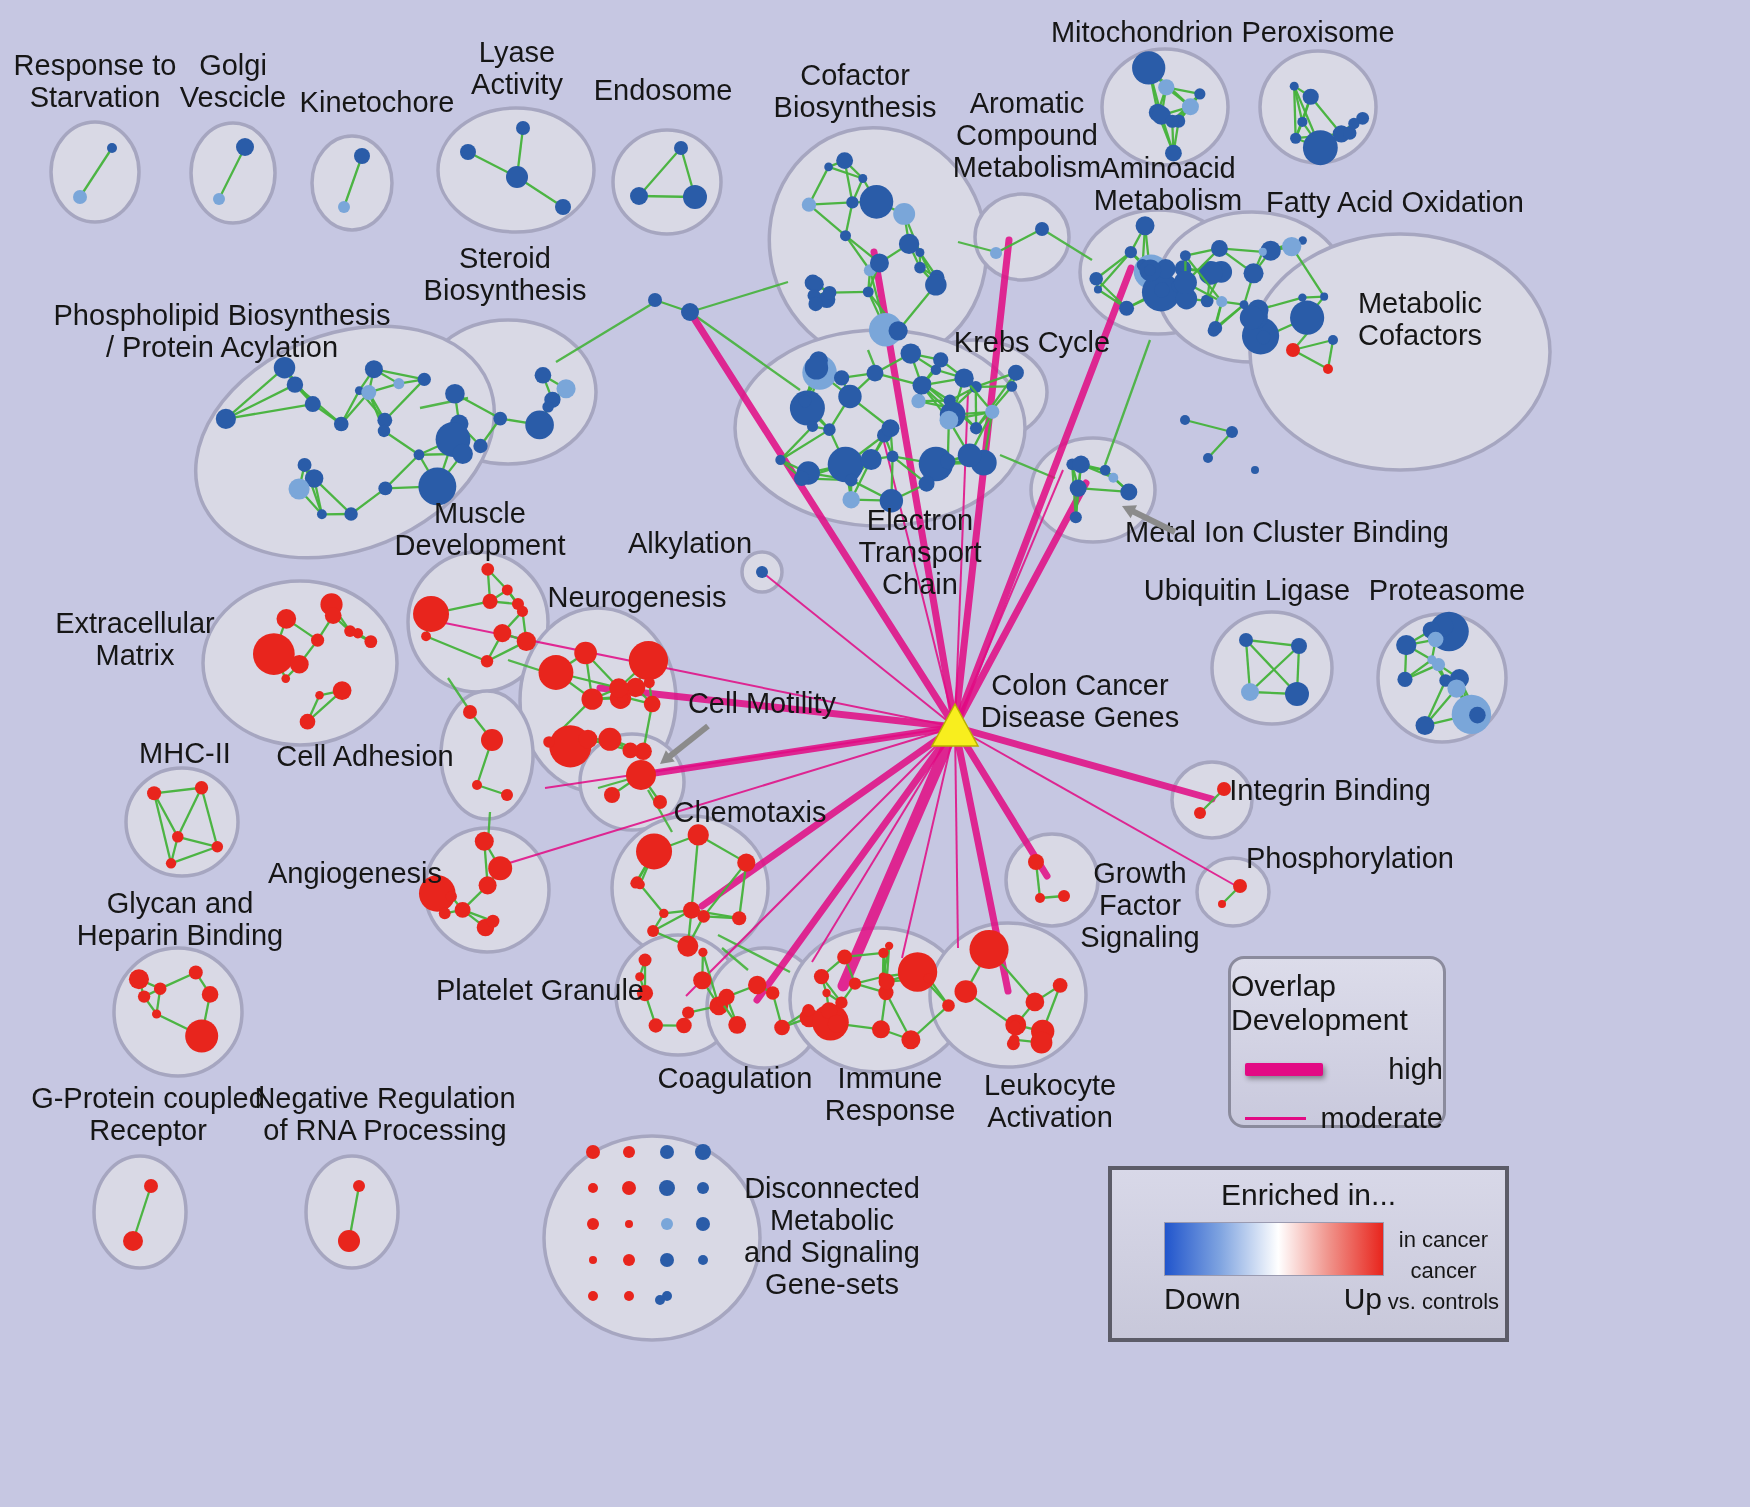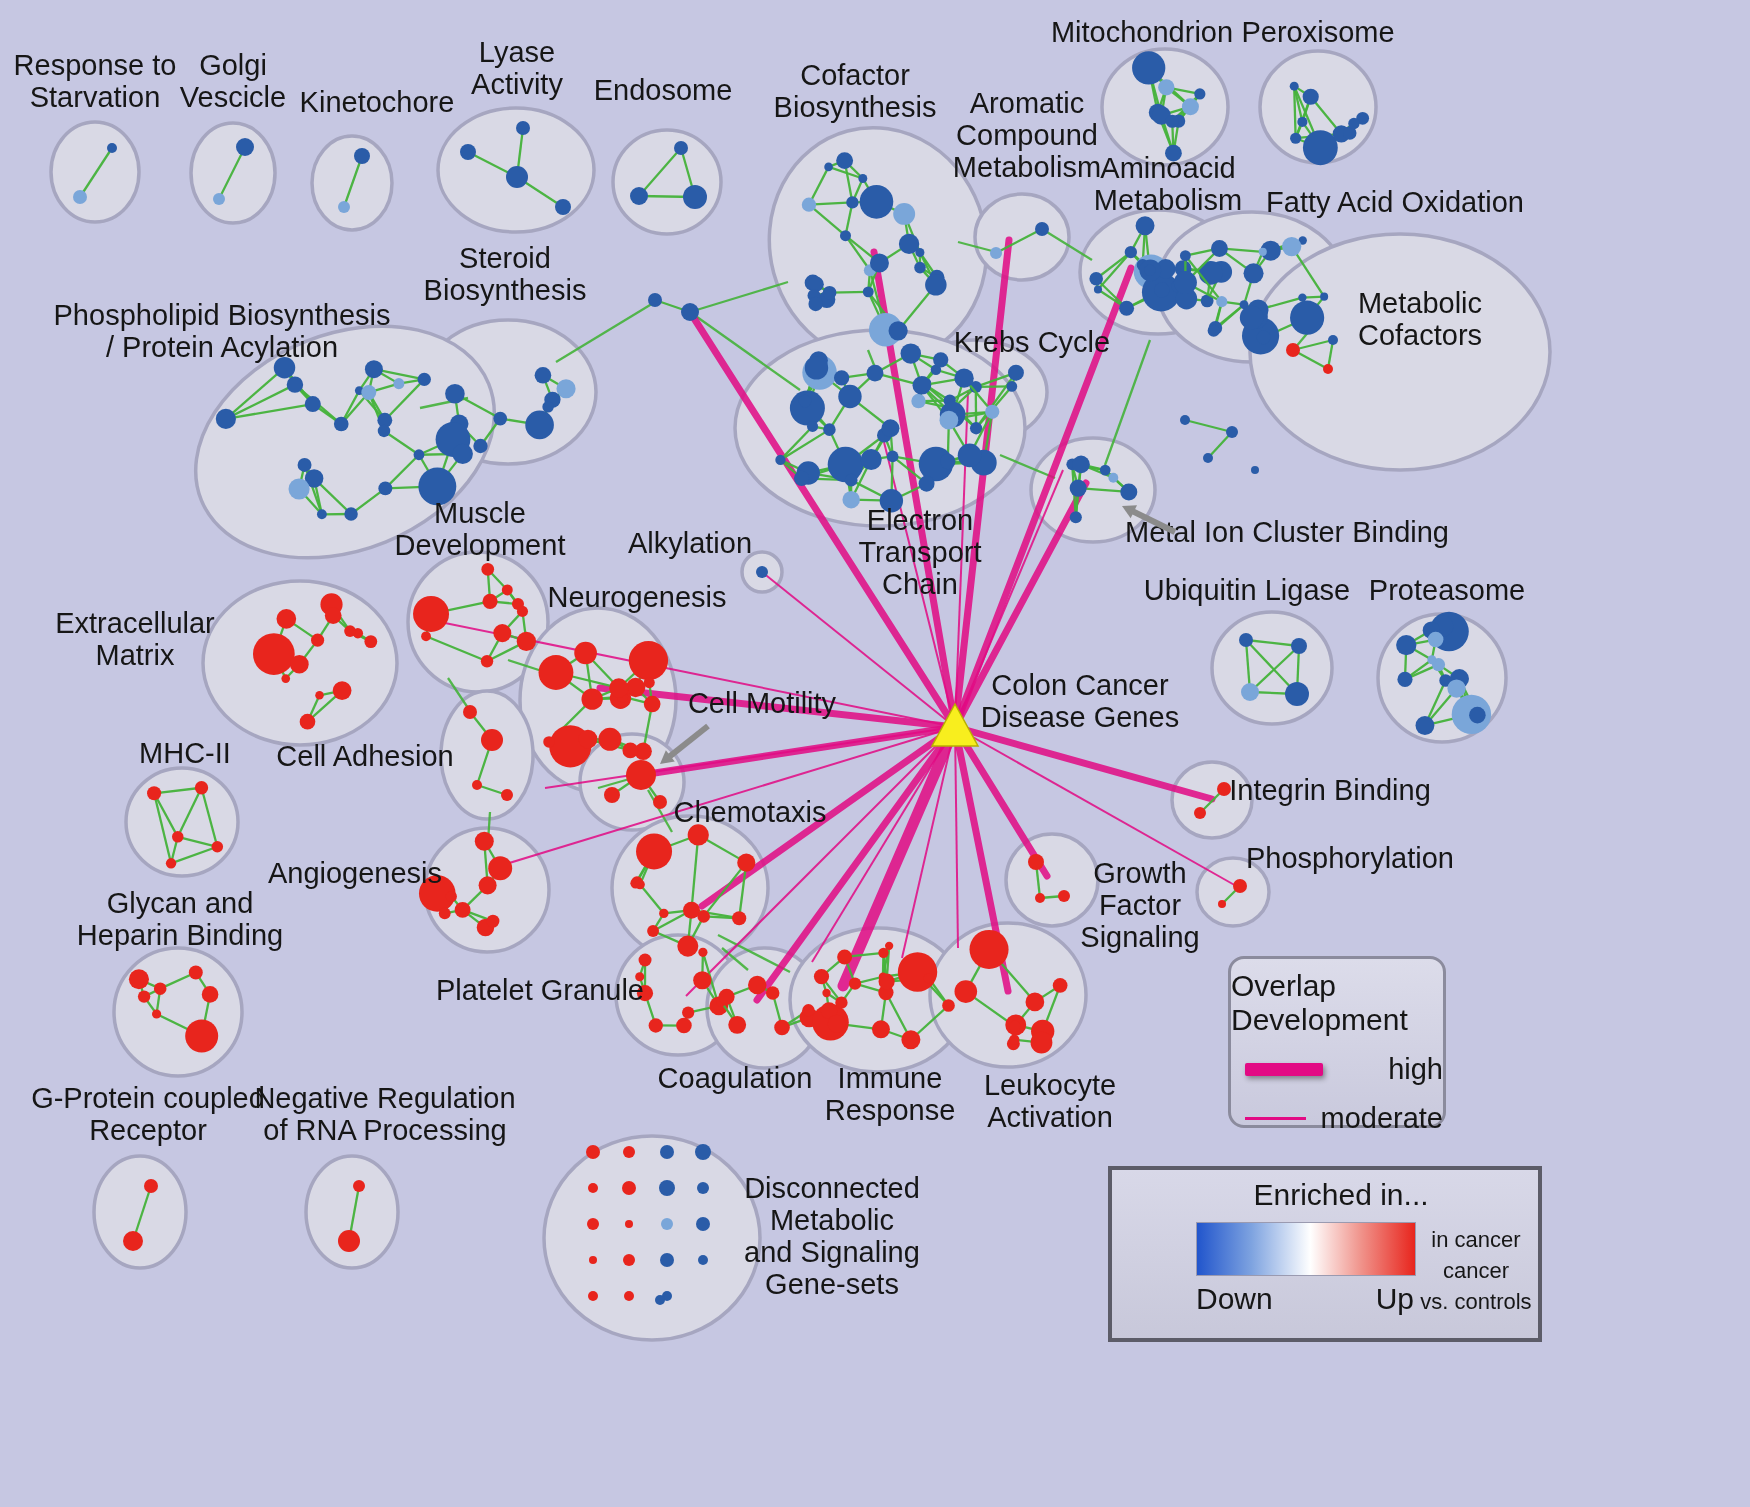--- a/index.html
+++ b/index.html
@@ -9,22 +9,22 @@
   svg text{font-family:"Liberation Sans",sans-serif;font-size:29px;fill:#161616;}
   .legend-box{position:absolute;box-sizing:border-box;color:#161616;}
   .overlap-box{left:1228px;top:956px;width:218px;height:172px;
     border:3px solid #8b8b9d;border-radius:16px;
     background:linear-gradient(#dcdcea,#c9c9dd);}
   .overlap-title{text-align:left;font-size:30px;line-height:34px;margin-top:10px;}
   .lg-row{display:flex;align-items:center;margin:16px 0 0 14px;font-size:29px;justify-content:space-between;}
   .line-high{display:inline-block;width:78px;height:13px;background:#e20a84;
     border-radius:2px;box-shadow:2px 3px 5px rgba(40,40,40,.45);margin-right:14px;}
   .line-moderate{display:inline-block;width:78px;height:3px;background:#e20a84;margin-right:14px;}
-  .enriched-box{left:1108px;top:1166px;width:434px;height:176px;
-    border:4px solid #5c5c68;background:linear-gradient(#d8d8e8,#c8c8da);padding-left:32px;}
+  .enriched-box{left:1108px;top:1166px;width:401px;height:176px;
+    border:4px solid #5c5c68;background:linear-gradient(#d8d8e8,#c8c8da);}
   .enriched-title{text-align:center;font-size:30px;margin-top:8px;}
   .enriched-row{display:flex;margin-top:10px;}
   .grad-col{margin-left:52px;width:218px;}
   .grad-bar{height:52px;width:218px;border:1px solid #9a9ab0;
     background:linear-gradient(to right,#2155cc 0%,#7ea3e0 25%,#ffffff 52%,#f0948c 75%,#e8251d 100%);}
   .grad-labels{display:flex;justify-content:space-between;font-size:30px;margin-top:6px;text-align:center;}
   .note-col{flex:1;text-align:center;font-size:22px;line-height:31px;padding-top:2px;}
 </style>
 </head>
 <body>

